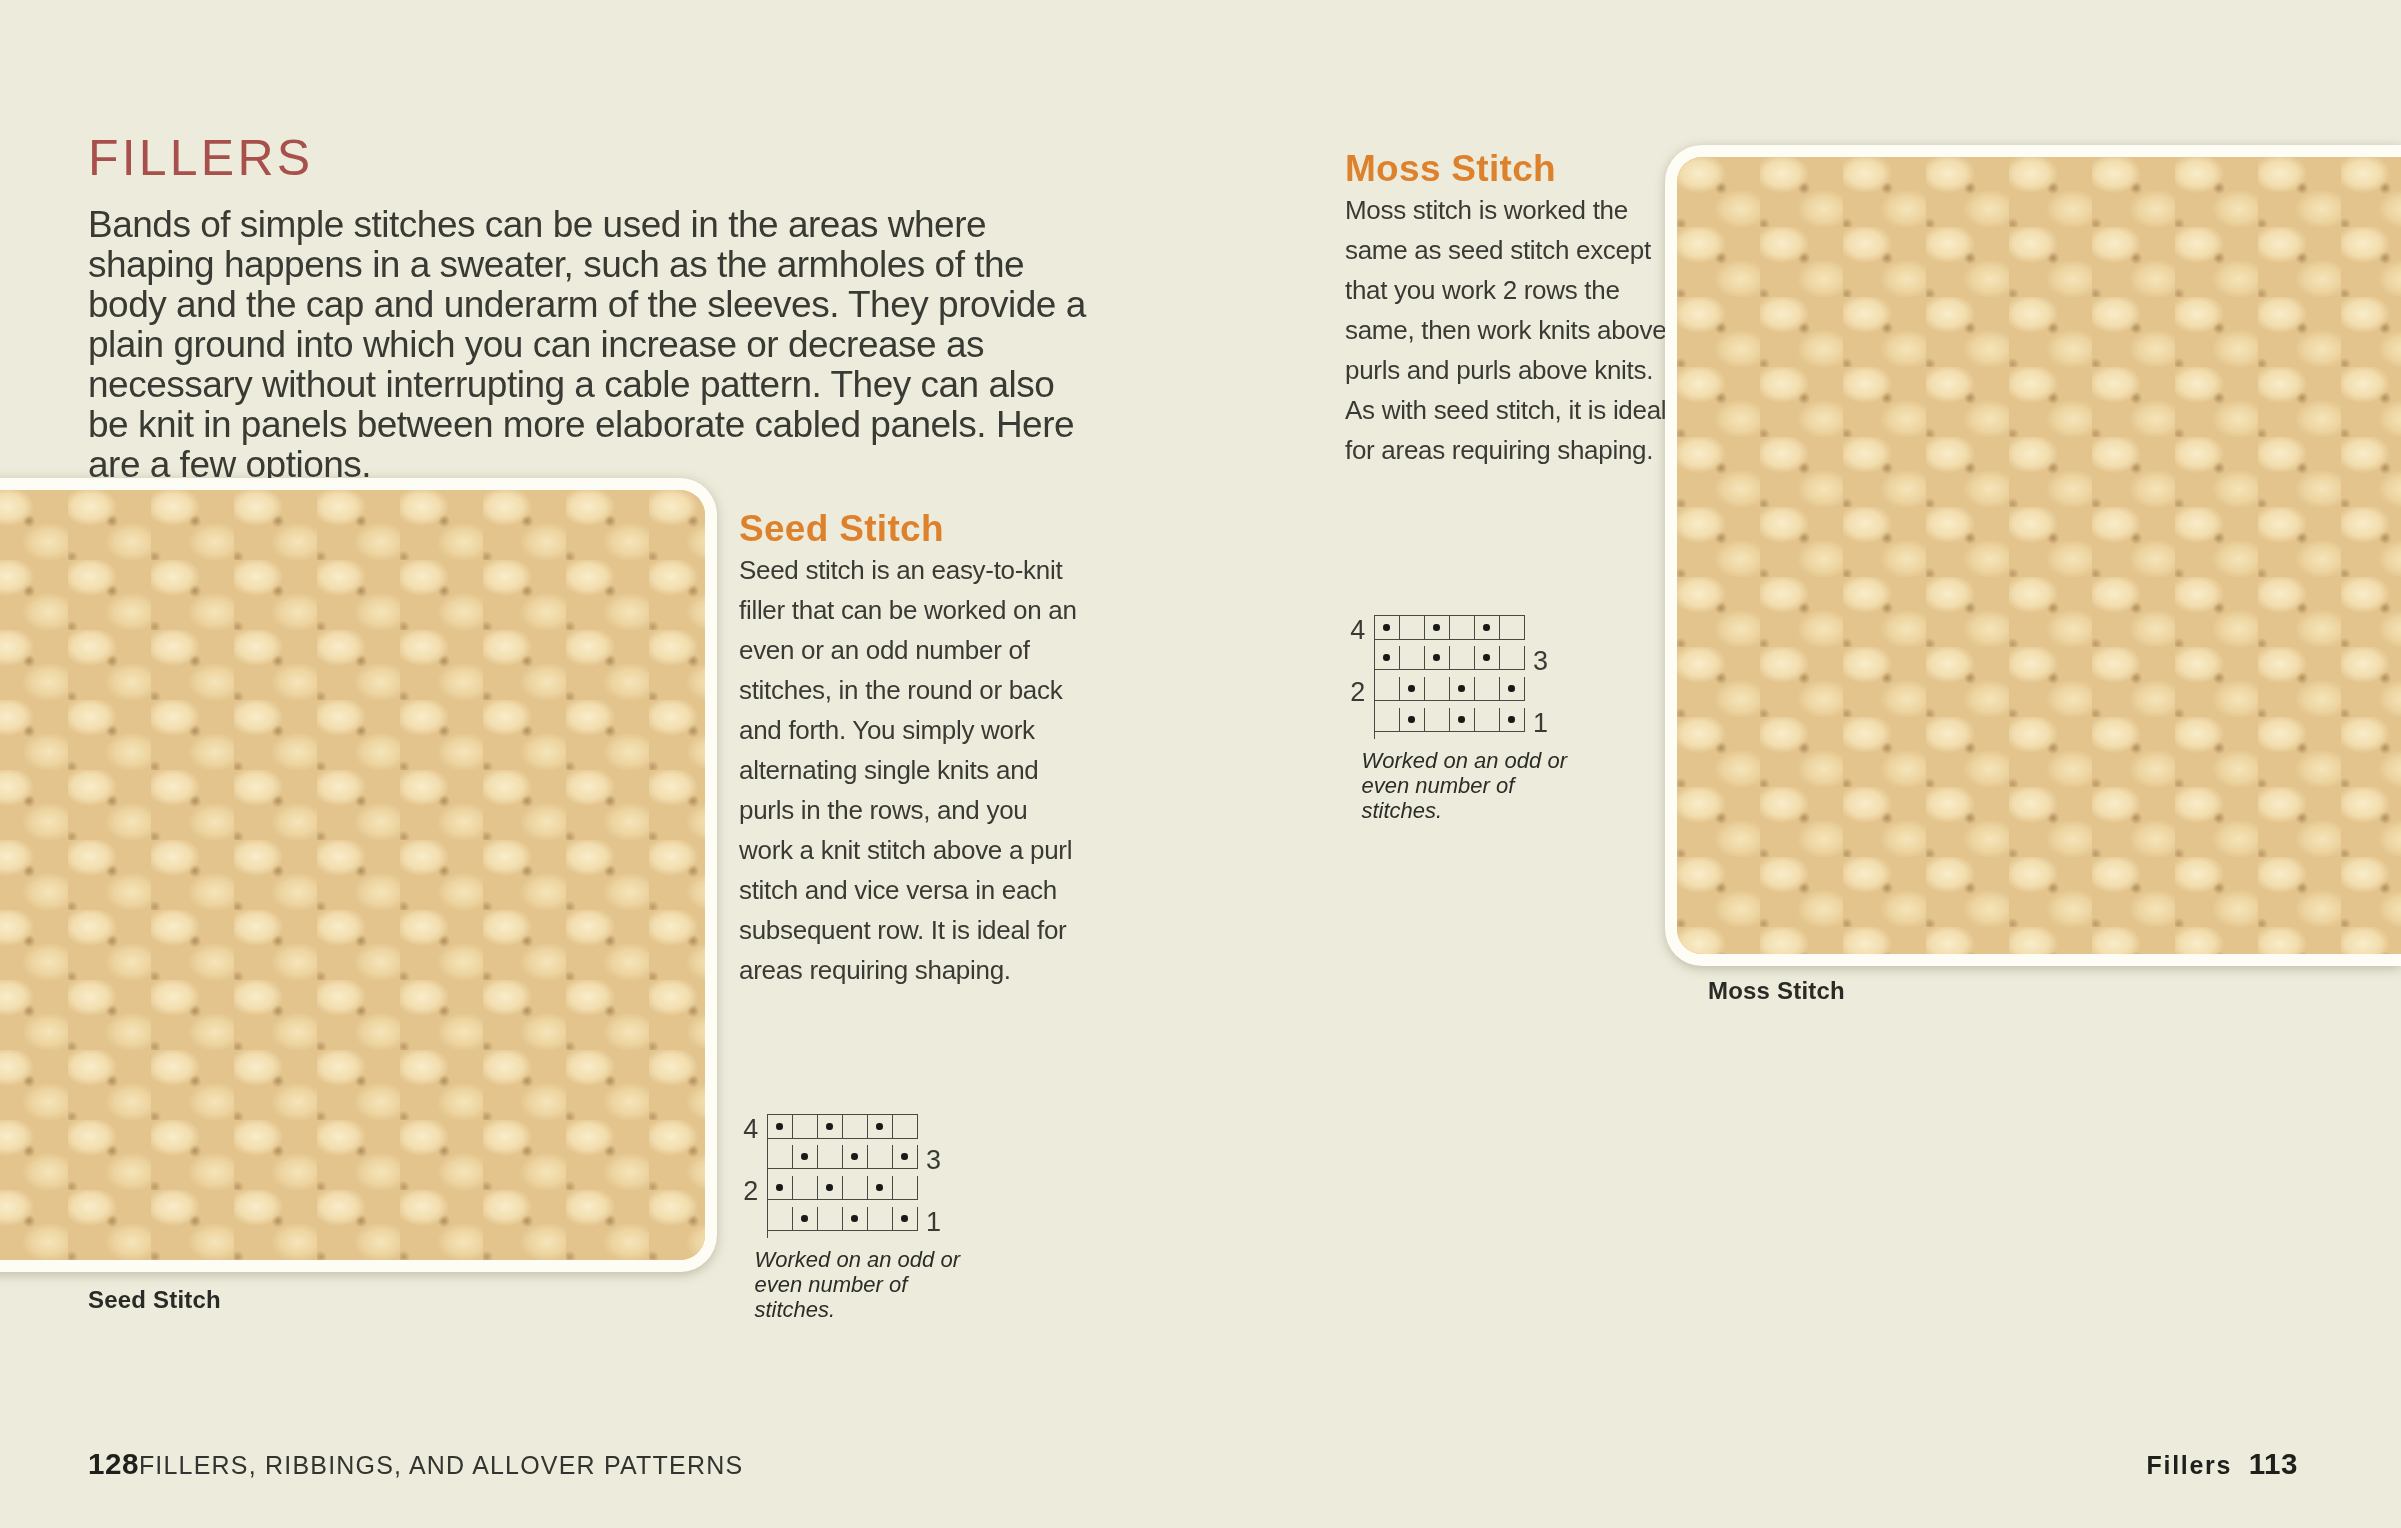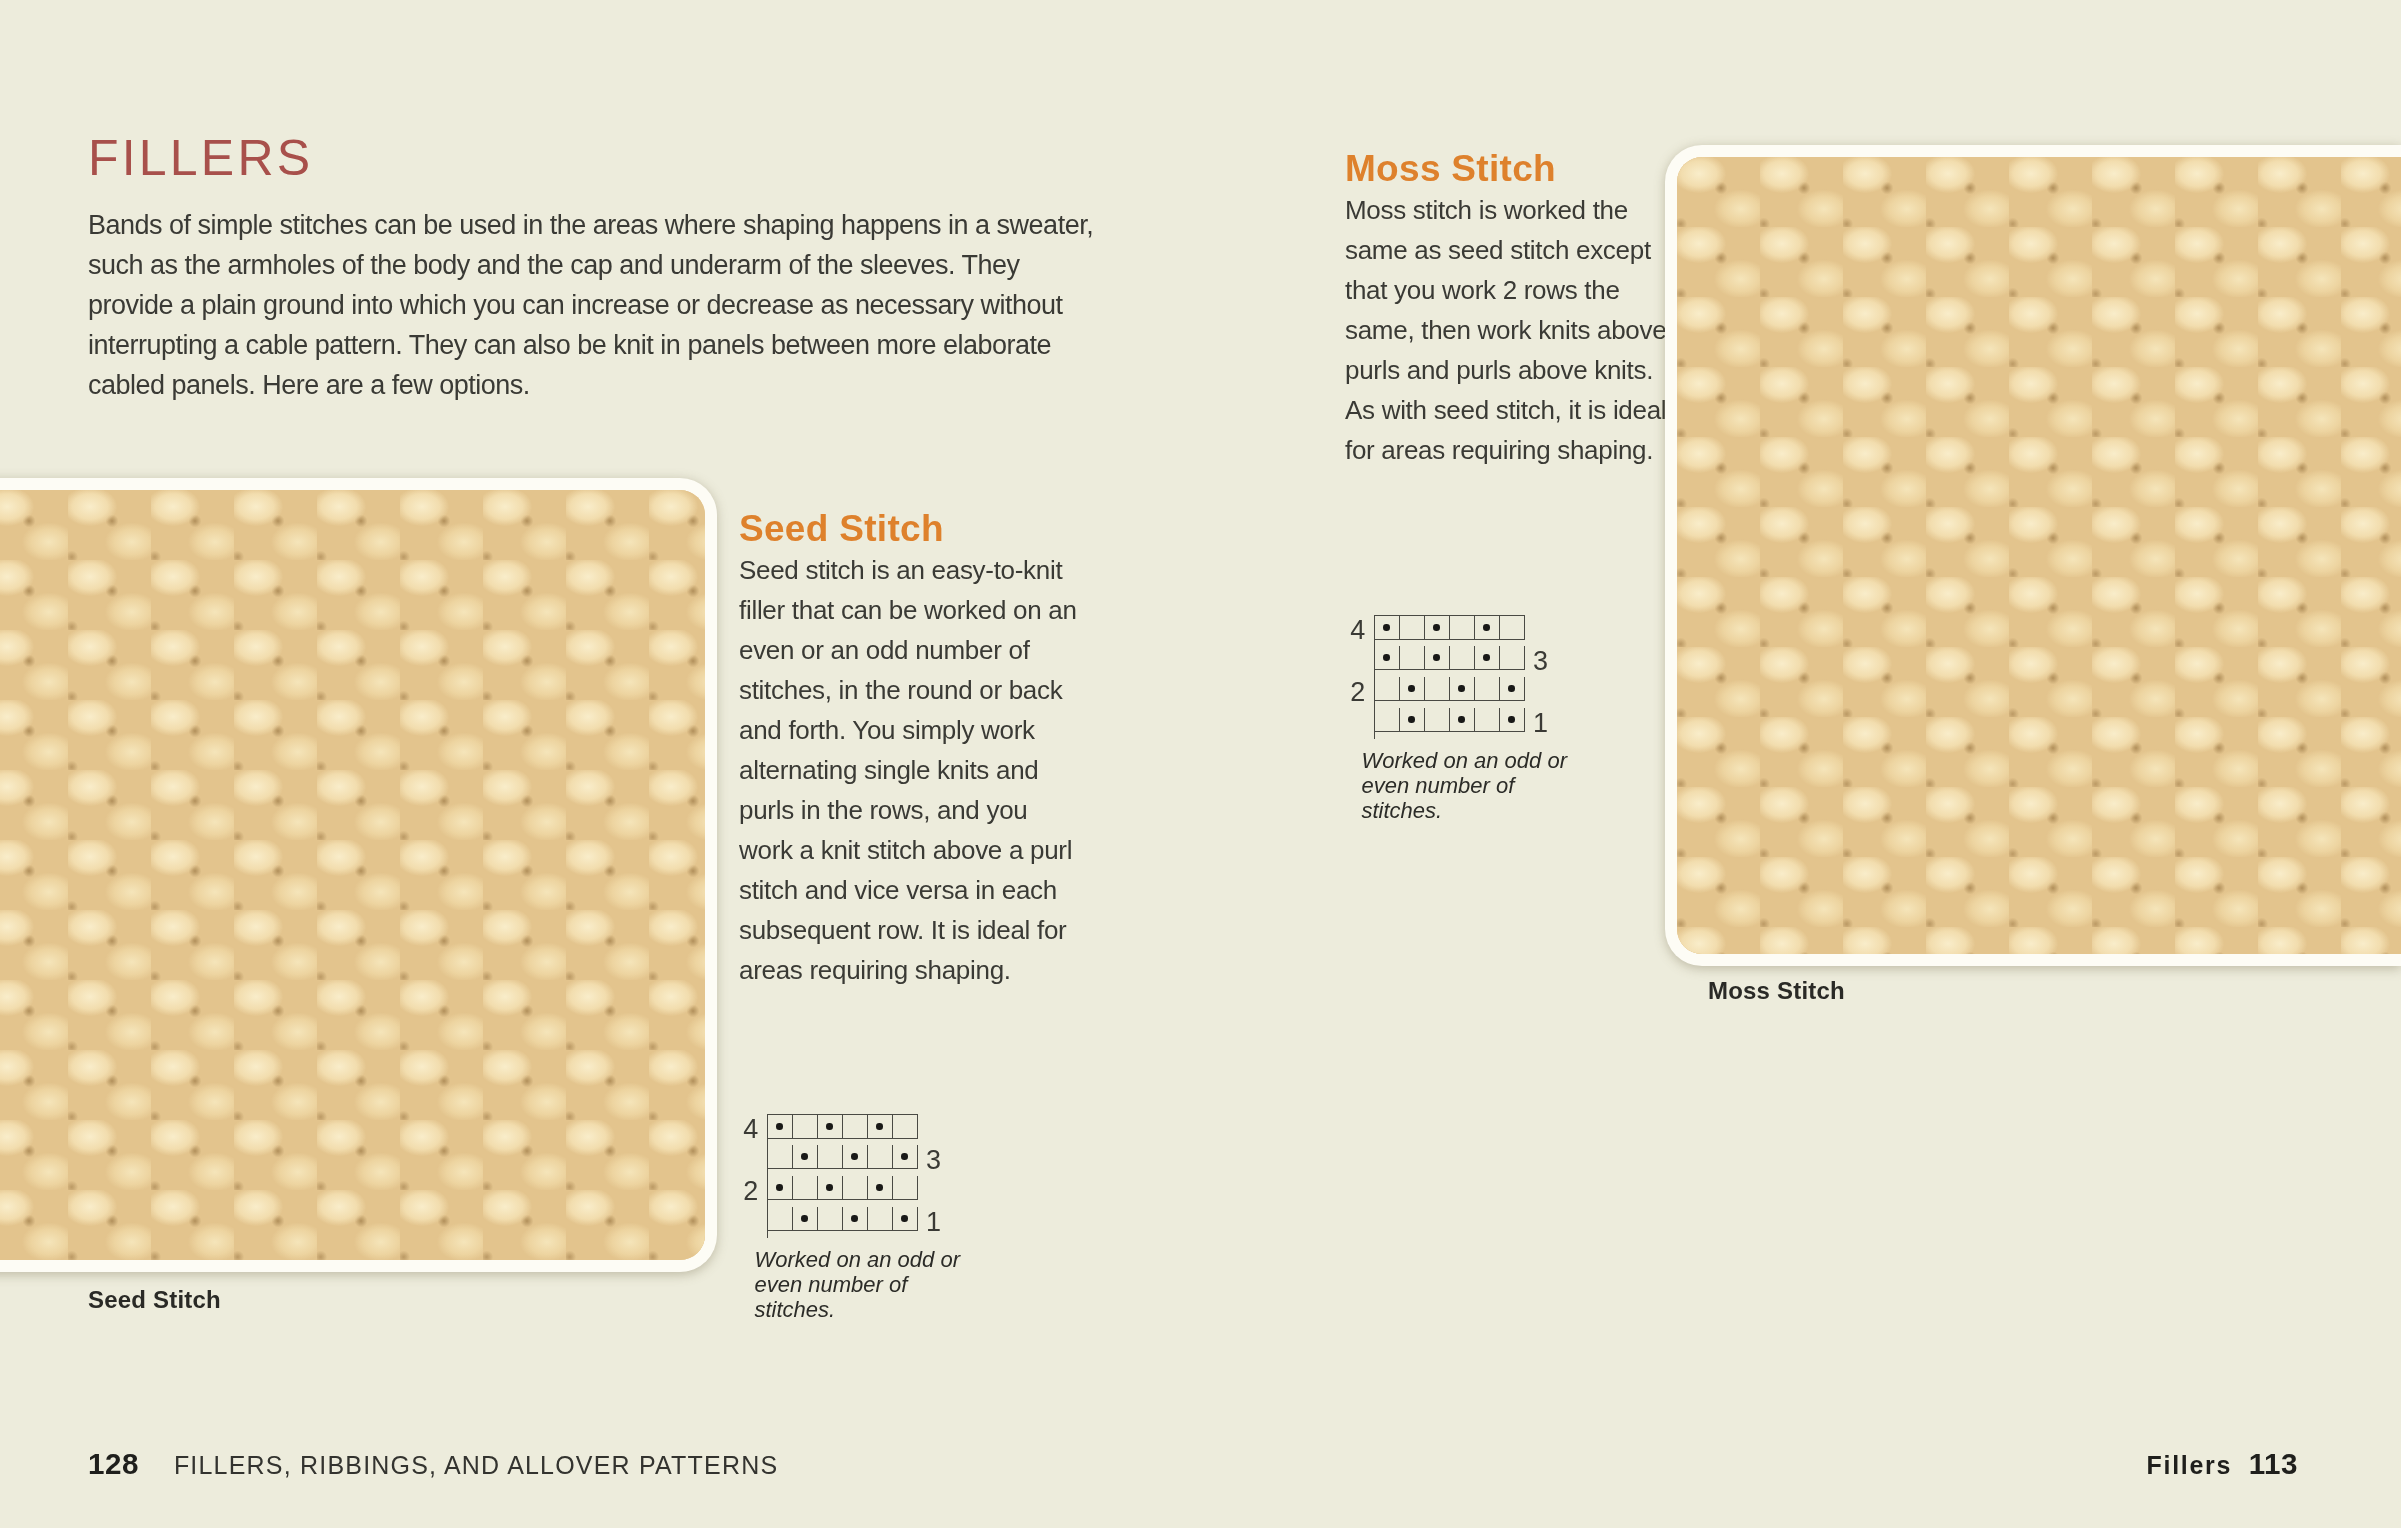--- a/index.html
+++ b/index.html
@@ -11,21 +11,21 @@
   }
 
   
   .main-title {
     position:absolute; left:88px; top:129px;
     font-size:50px; font-weight:400; letter-spacing:3.2px;
     color:#a8504b;
   }
   .intro {
     position:absolute; left:88px; top:205px; width:1016px;
-    font-size:27px; line-height:40px; letter-spacing:-0.5px;
+    font-size:37px; line-height:40px; letter-spacing:-0.5px;
     color:#3a3a35;
   }
   .section-col { position:absolute; }
   .col-seed { left:739px; top:508px; width:344px; }
   .col-moss { left:1345px; top:148px; width:328px; }
   .section-heading {
     font-size:37px; font-weight:700; color:#de812c; letter-spacing:0.3px;
   }
   .section-body {
     margin-top:0; font-size:26px; line-height:40px;
@@ -83,21 +83,21 @@
     background:#edecdc;
   }
   .dot { width:6.5px; height:6.5px; border-radius:50%; background:#191917; }
   .chart-caption {
     margin-top:9.2px; margin-left:17.5px; width:211px;
     font-size:22px; line-height:25px; color:#2c2c28;font-style:italic;
   }
 
   
   .footer { position:absolute; top:1447px; display:flex; align-items:baseline; }
-  .footer-left  { left:88px;  gap:35px; }
+  .footer-left  { left:88px;  }
   .footer-right { right:103px; gap:16.6px; }
   .pagenum { font-size:29.6px; font-weight:700; color:#1f1f1c; letter-spacing:0.5px; }
   .running { font-size:25px; font-weight:400; letter-spacing:1.2px; color:#33332f; }
   .chapter { font-size:25px; font-weight:700; letter-spacing:1.7px; color:#1f1f1c; }
 </style>
 </head>
 <body>
 
 <div class="spread">
 

